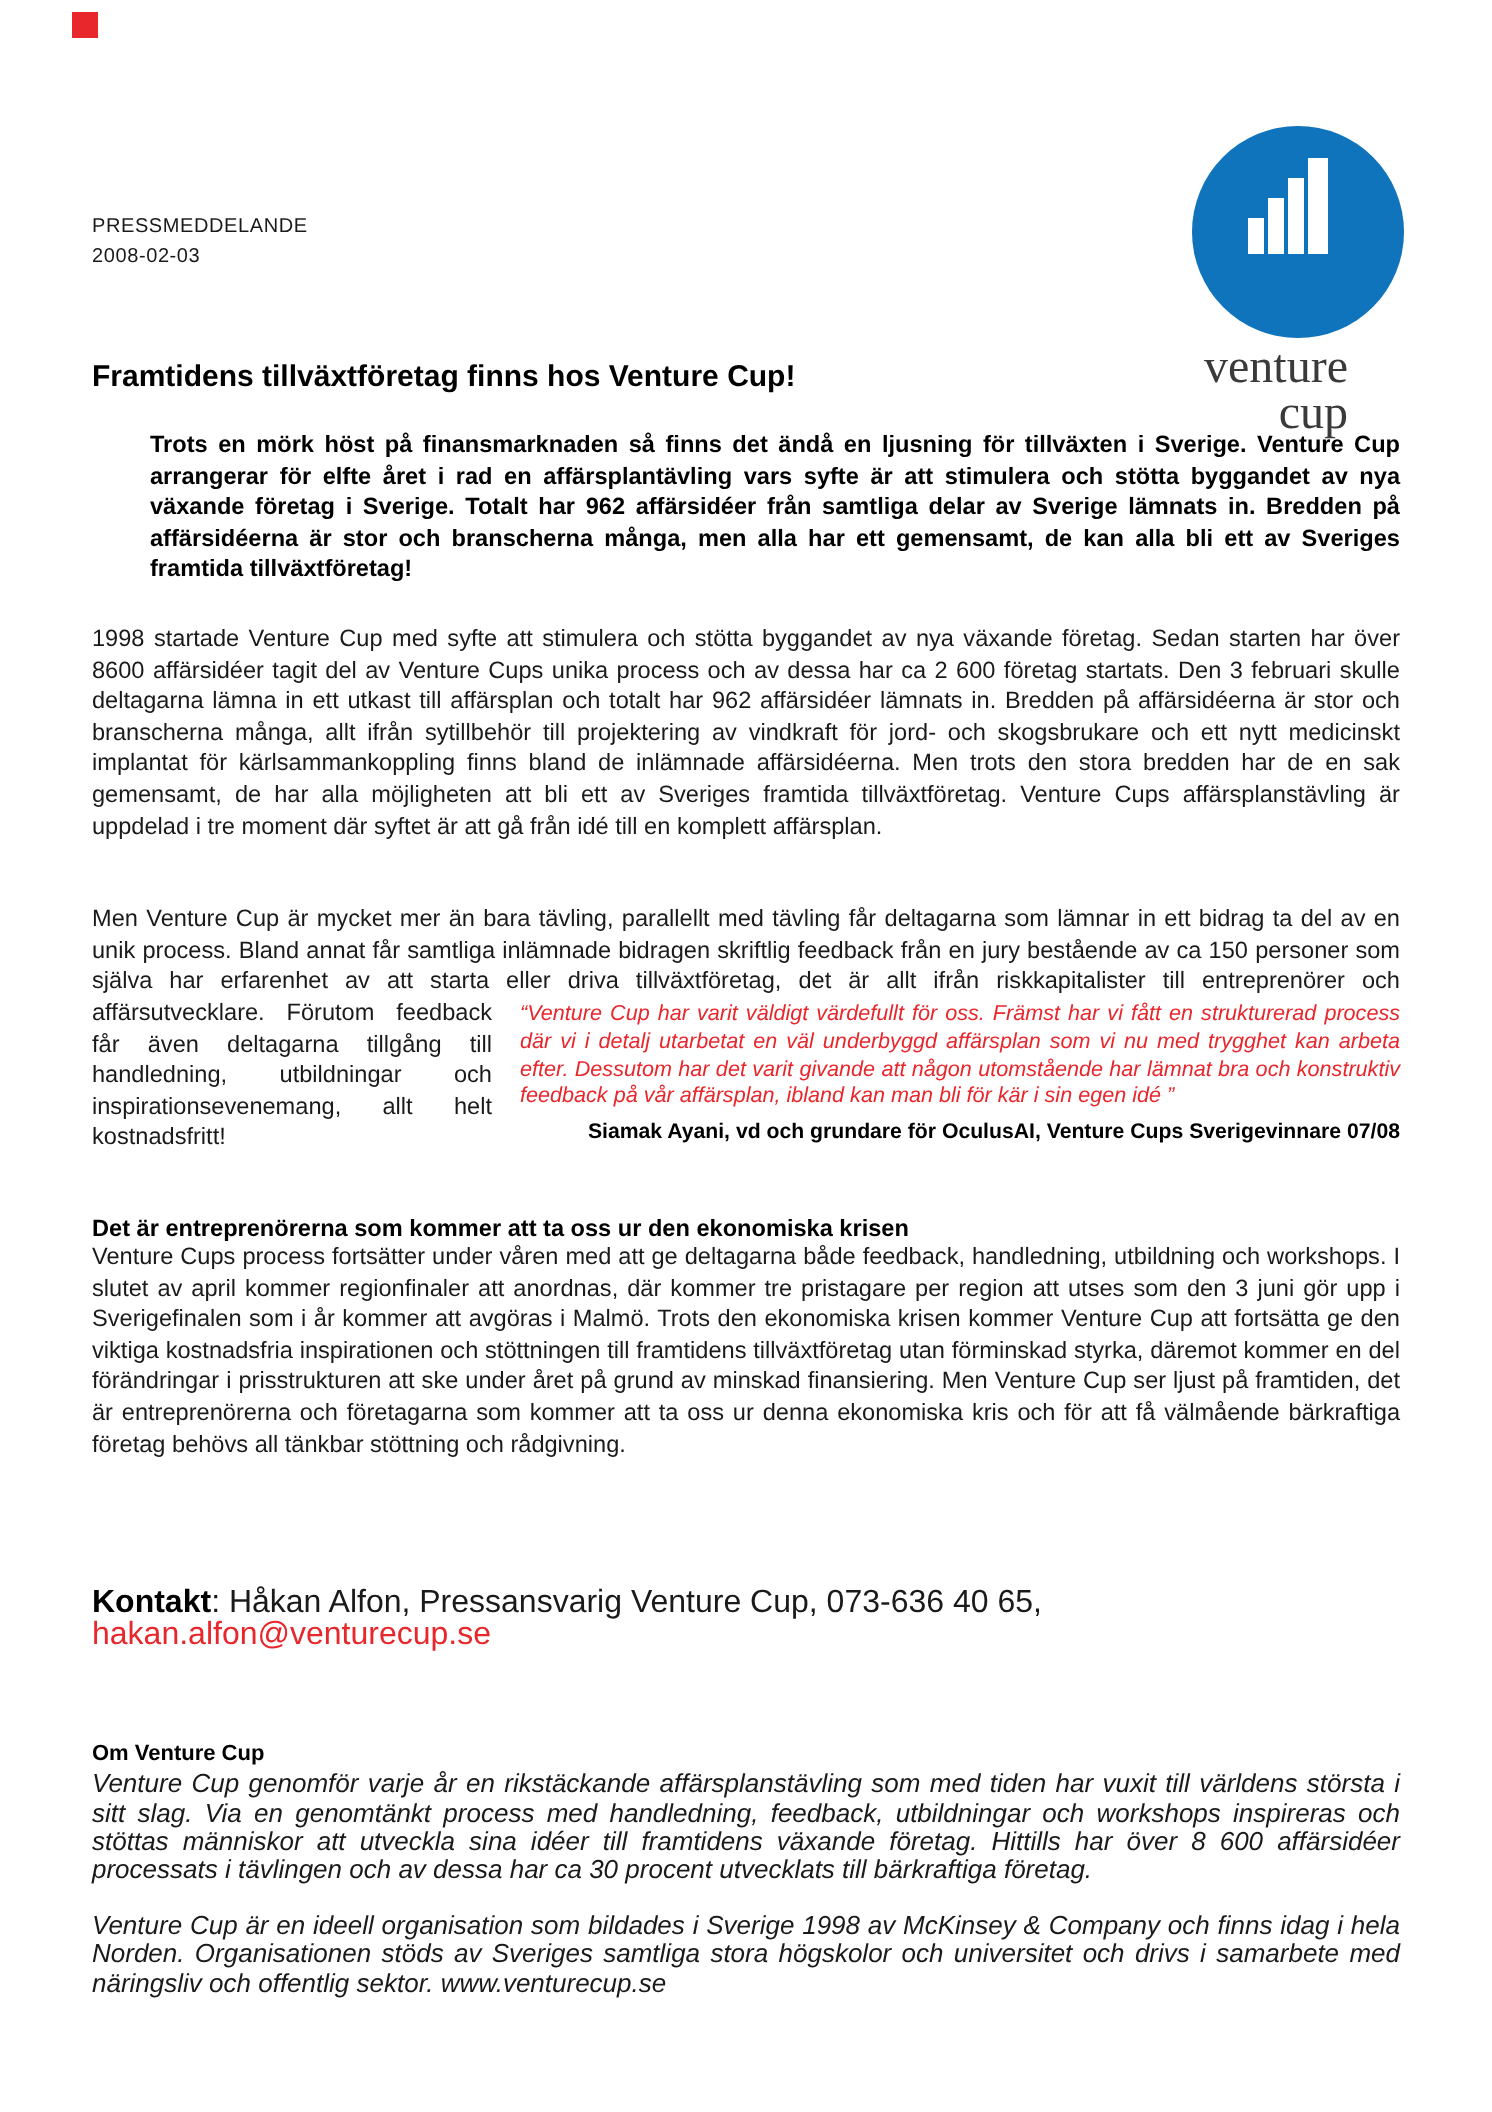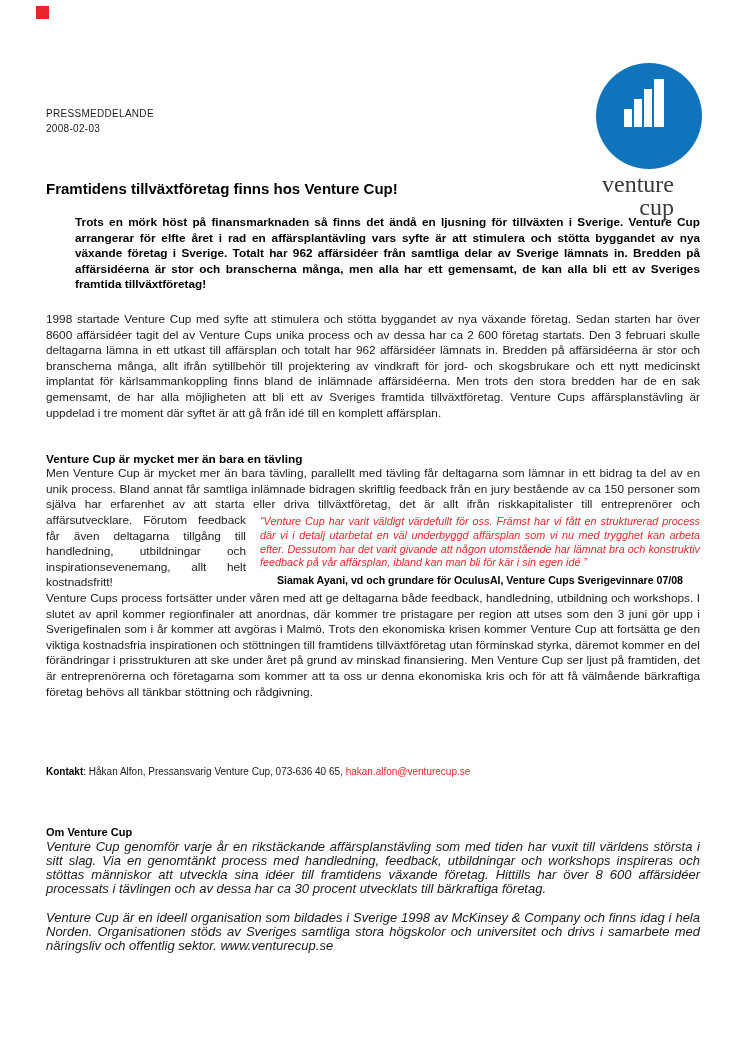--- a/index.html
+++ b/index.html
@@ -78,26 +78,26 @@
     font-size: 10.8px;
     line-height: 13.8px;
     text-align: justify;
   }
   .quote-attr {
     display: block;
     font-weight: bold;
     font-size: 10.6px;
     line-height: 14px;
     margin-top: 3px;
-    text-align: center;
+    text-align: right;
     color: #000;
   }
   .contact-line {
     margin: 64px 0 0 0;
-    font-size: 10px;
+    font-size: 16px;
     line-height: 15.6px;
     text-align: left;
   }
   .contact-label { font-weight: bold; color: #000; }
   .email-link { color: #e8272d; text-decoration: none; }
   .about { margin-top: 46px; }
   .about-heading {
     font-size: 11px;
     font-weight: bold;
     margin: 0 0 2px 0;
@@ -142,31 +142,31 @@
   </div>
 
   <div class="content">
 
     <h1 class="title">Framtidens tillväxtföretag finns hos Venture Cup!</h1>
 
     <p class="body-text intro">Trots en mörk höst på finansmarknaden så finns det ändå en ljusning för tillväxten i Sverige. Venture Cup arrangerar för elfte året i rad en affärsplantävling vars syfte är att stimulera och stötta byggandet av nya växande företag i Sverige. Totalt har 962 affärsidéer från samtliga delar av Sverige lämnats in. Bredden på affärsidéerna är stor och branscherna många, men alla har ett gemensamt, de kan alla bli ett av Sveriges framtida tillväxtföretag!</p>
 
     <p class="body-text body1">1998 startade Venture Cup med syfte att stimulera och stötta byggandet av nya växande företag. Sedan starten har över 8600 affärsidéer tagit del av Venture Cups unika process och av dessa har ca 2 600 företag startats. Den 3 februari skulle deltagarna lämna in ett utkast till affärsplan och totalt har 962 affärsidéer lämnats in. Bredden på affärsidéerna är stor och branscherna många, allt ifrån sytillbehör till projektering av vindkraft för jord- och skogsbrukare och ett nytt medicinskt implantat för kärlsammankoppling finns bland de inlämnade affärsidéerna. Men trots den stora bredden har de en sak gemensamt, de har alla möjligheten att bli ett av Sveriges framtida tillväxtföretag. Venture Cups affärsplanstävling är uppdelad i tre moment där syftet är att gå från idé till en komplett affärsplan.</p>
 
-    <h2 class="sec-heading">Venture Cup är mycket mer än bara en tävling</h2>
 
     <div class="body-text clearfix">
       <span>Men Venture Cup är mycket mer än bara tävling, parallellt med tävling får deltagarna som lämnar in ett bidrag ta del av en unik process. Bland annat får samtliga inlämnade bidragen skriftlig feedback från en jury bestående av ca 150 personer som själva har erfarenhet av att starta eller driva tillväxtföretag,</span>
       <span class="pullquote">
         <span class="quote-text">“Venture Cup har varit väldigt värdefullt för oss. Främst har vi fått en strukturerad process där vi i detalj utarbetat en väl underbyggd affärsplan som vi nu med trygghet kan arbeta efter. Dessutom har det varit givande att någon utomstående har lämnat bra och konstruktiv feedback på vår affärsplan, ibland kan man bli för kär i sin egen idé ”</span>
         <span class="quote-attr">Siamak Ayani, vd och grundare för OculusAI, Venture Cups Sverigevinnare 07/08</span>
       </span>
       <span>det är allt ifrån riskkapitalister till entreprenörer och affärsutvecklare. Förutom feedback får även deltagarna tillgång till handledning, utbildningar och inspirationsevenemang, allt helt kostnadsfritt!</span>
     </div>
 
+    <h2 class="sec-heading sec2-heading">Det är entreprenörerna som kommer att ta oss ur den ekonomiska krisen</h2>
 
     <p class="body-text">Venture Cups process fortsätter under våren med att ge deltagarna både feedback, handledning, utbildning och workshops. I slutet av april kommer regionfinaler att anordnas, där kommer tre pristagare per region att utses som den 3 juni gör upp i Sverigefinalen som i år kommer att avgöras i Malmö. Trots den ekonomiska krisen kommer Venture Cup att fortsätta ge den viktiga kostnadsfria inspirationen och stöttningen till framtidens tillväxtföretag utan förminskad styrka, däremot kommer en del förändringar i prisstrukturen att ske under året på grund av minskad finansiering. Men Venture Cup ser ljust på framtiden, det är entreprenörerna och företagarna som kommer att ta oss ur denna ekonomiska kris och för att få välmående bärkraftiga företag behövs all tänkbar stöttning och rådgivning.</p>
 
     <p class="contact-line">
       <span class="contact-label">Kontakt</span><span>: Håkan Alfon, Pressansvarig Venture Cup,  073-636 40 65, </span><a href="#" class="email-link">hakan.alfon@venturecup.se</a>
     </p>
 
     <div class="about">
       <h3 class="about-heading">Om Venture Cup</h3>
       <p class="about-para">Venture Cup genomför varje år en rikstäckande affärsplanstävling som med tiden har vuxit till världens största i sitt slag. Via en genomtänkt process med handledning, feedback, utbildningar och workshops inspireras och stöttas människor att utveckla sina idéer till framtidens växande företag. Hittills har över 8 600 affärsidéer processats i tävlingen och av dessa har ca 30 procent utvecklats till bärkraftiga företag.</p>

